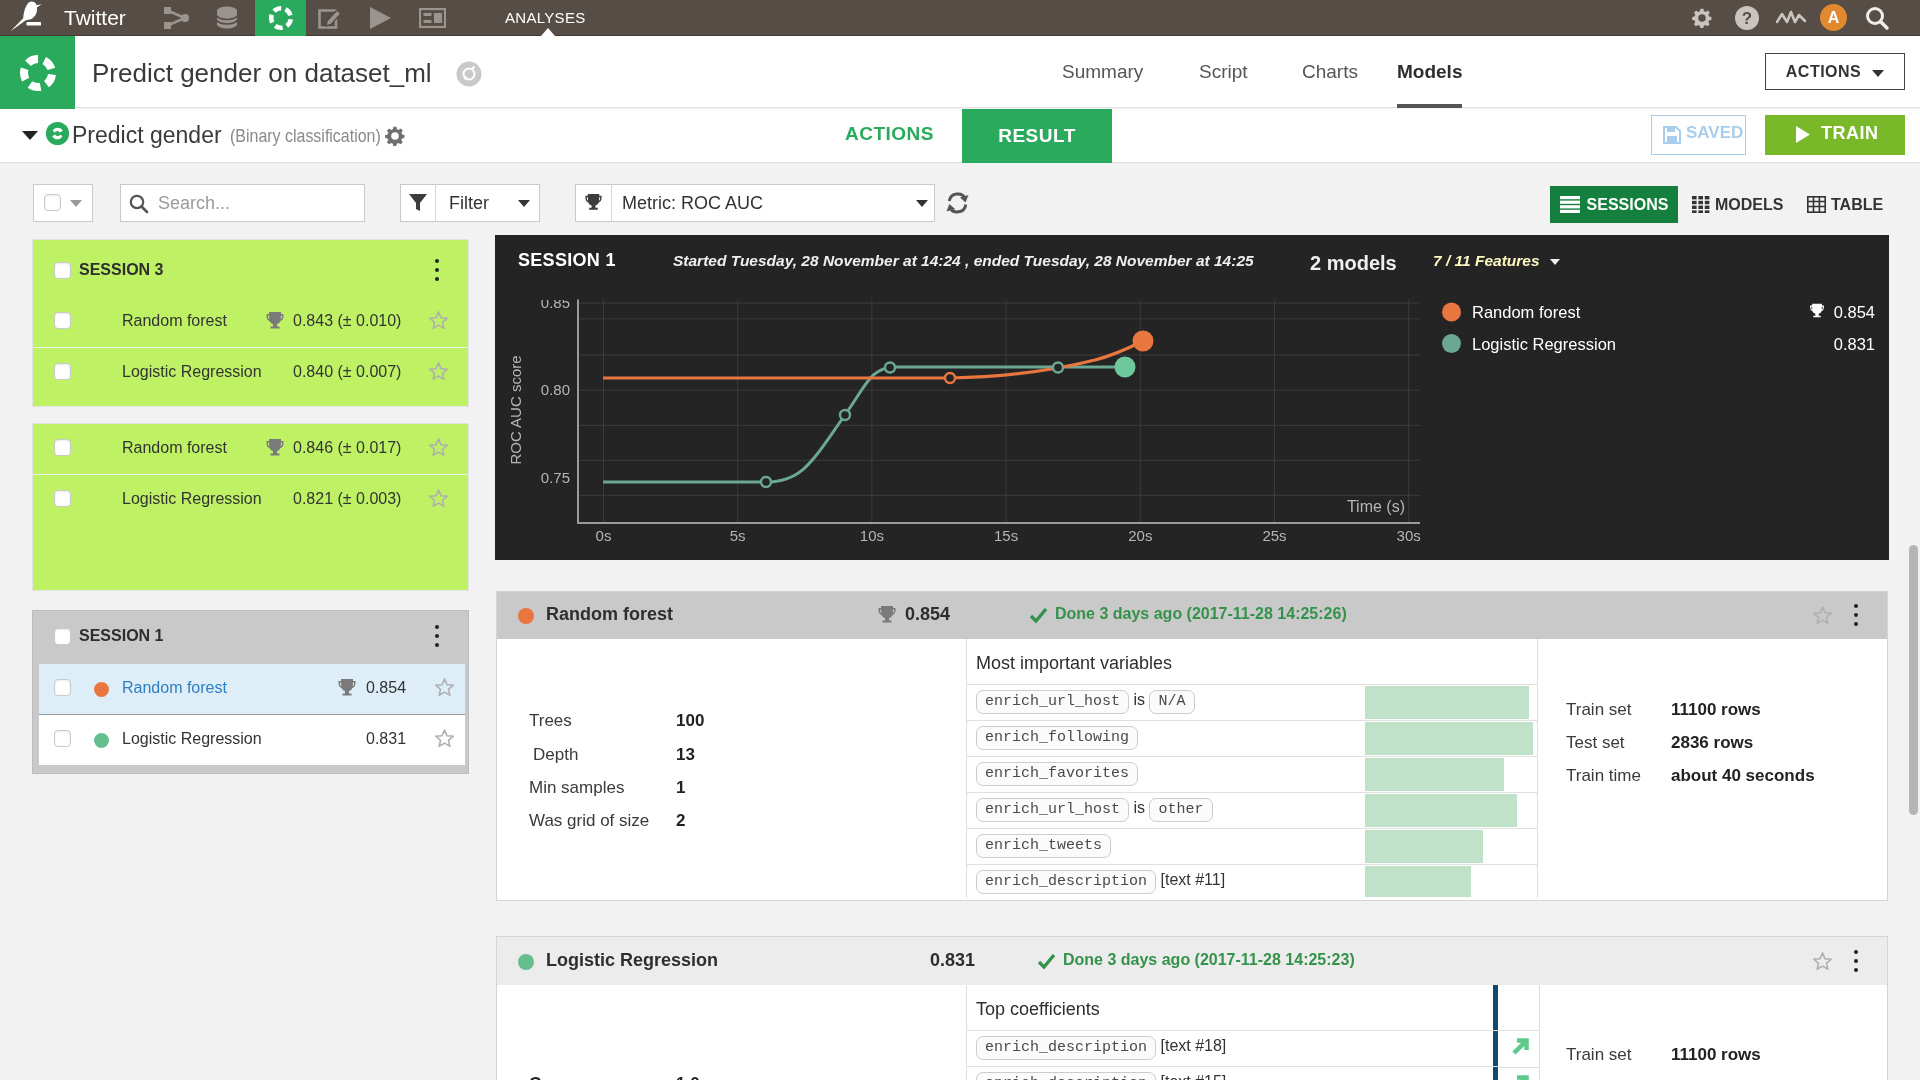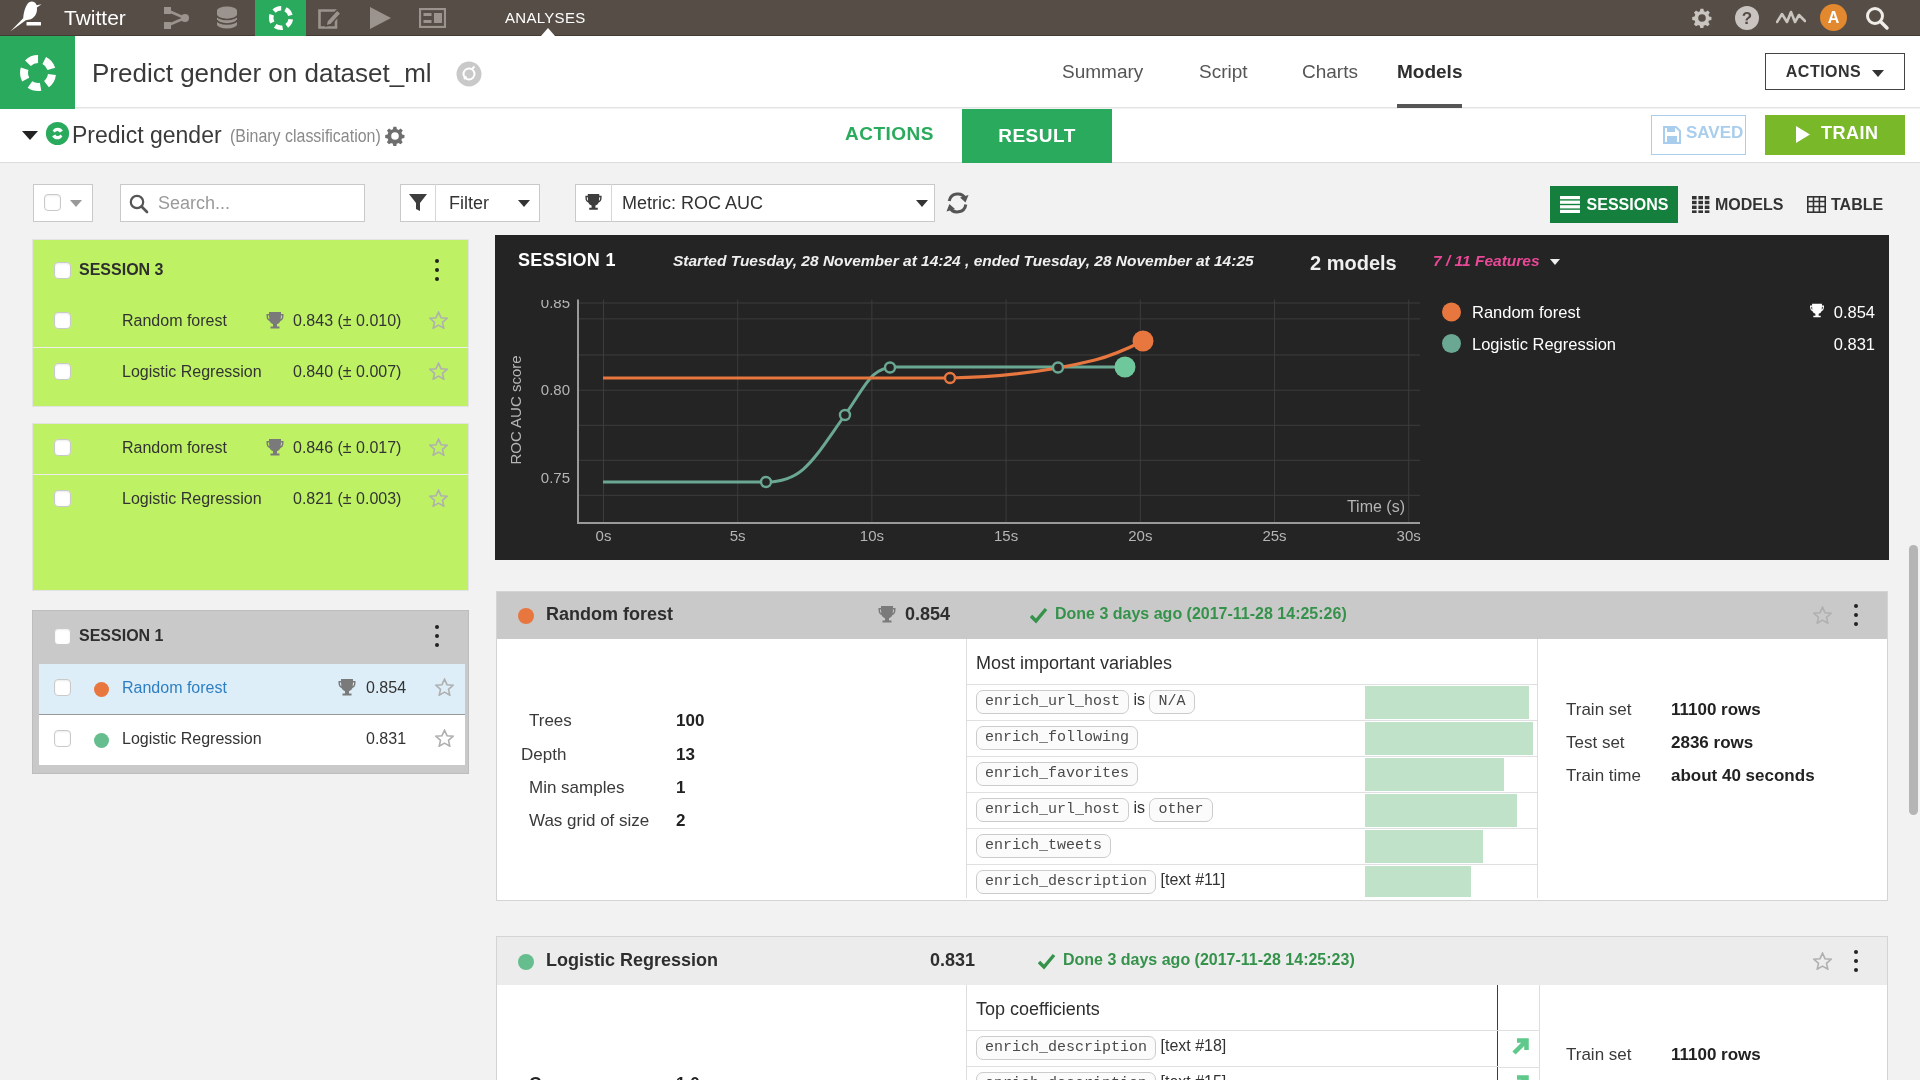--- a/index.html
+++ b/index.html
@@ -332,21 +332,21 @@
         <svg class="star" width="19" height="18" viewBox="0 0 19 18">
             <use href="#star" stroke="#b0b0b0"></use>
           </svg>
       </div>
     </div>
   </div>
   <div id="dark">
     <div class="abs" style="left:23px;top:15px;color:#fff;font-size:18px;font-weight:bold;letter-spacing:0.3px;">SESSION 1</div>
     <div class="abs" style="left:178px;top:17px;color:#efefef;font-size:15.5px;font-style:italic;font-weight:bold;">Started Tuesday, 28 November at 14:24 , ended Tuesday, 28 November at 14:25</div>
     <div class="abs" style="left:815px;top:17px;color:#efefef;font-size:20px;font-weight:bold;">2 models</div>
-    <div class="abs" style="left:938px;top:17px;color:#ec4899;font-size:15.5px;font-style:italic;font-weight:bold;">7 / 11 Features</div>
+    <div class="abs" style="left:938px;top:17px;color:#fef9c3;font-size:15.5px;font-style:italic;font-weight:bold;">7 / 11 Features</div>
     <div class="abs" style="left:1055px;top:24px;width:0;height:0;border-left:5.5px solid transparent;border-right:5.5px solid transparent;border-top:6.5px solid #efefef;"></div>
     <svg class="abs" style="left:0;top:0;" width="1394" height="325" viewBox="0 0 1394 325">
 
       <g stroke="#3c3c3c" stroke-width="1">
         <line x1="108.5" y1="64.5" x2="108.5" y2="288"></line>
         <line x1="242.7" y1="64.5" x2="242.7" y2="288"></line>
         <line x1="376.9" y1="64.5" x2="376.9" y2="288"></line>
         <line x1="511.1" y1="64.5" x2="511.1" y2="288"></line>
         <line x1="645.3" y1="64.5" x2="645.3" y2="288"></line>
         <line x1="779.5" y1="64.5" x2="779.5" y2="288"></line>
@@ -423,21 +423,21 @@
           <use href="#star" stroke="#b0b0b0"></use>
         </svg>
       <div class="kebab" style="left:1357px;top:12px;">
           <i></i>
           <i></i>
           <i></i>
         </div>
     </div>
     <div class="kv abs" style="left:32px;top:119px;">Trees</div>
       <div class="kv abs" style="left:179px;top:119px;"><b>100</b></div>
-    <div class="kv abs" style="left:24px;top:153px;">Depth</div>
+    <div class="kv abs" style="left:36px;top:153px;">Depth</div>
       <div class="kv abs" style="left:179px;top:153px;"><b>13</b></div>
     <div class="kv abs" style="left:32px;top:186px;">Min samples</div>
       <div class="kv abs" style="left:179px;top:186px;"><b>1</b></div>
     <div class="kv abs" style="left:32px;top:219px;">Was grid of size</div>
       <div class="kv abs" style="left:179px;top:219px;"><b>2</b></div>
     <div class="abs" style="left:469px;top:47px;width:572px;height:259px;border-left:1px solid #ddd;border-right:1px solid #ddd;">
       <div class="abs" style="left:9px;top:14px;font-size:18px;color:#2e2e2e;">Most important variables</div>
       <div class="abs" style="left:0;top:45px;width:570px;">
         <div class="vrow">
             <span class="lbl"><span class="tag">enrich_url_host</span> <span style="font-size:16px;color:#333"> is </span> <span class="tag">N/A</span></span>
@@ -485,21 +485,21 @@
           <use href="#star" stroke="#b0b0b0"></use>
         </svg>
       <div class="kebab" style="left:1357px;top:13px;">
           <i></i>
           <i></i>
           <i></i>
         </div>
     </div>
     <div class="kv abs" style="left:32px;top:137px;"><b>C</b></div>
       <div class="kv abs" style="left:179px;top:137px;"><b>1.0</b></div>
-    <div class="abs" style="left:469px;top:48px;width:532px;height:95px;border-left:1px solid #ddd;border-right:1px solid #0c4a6e;">
+    <div class="abs" style="left:469px;top:48px;width:532px;height:95px;border-left:1px solid #ddd;border-right:5px solid #0c4a6e;">
       <div class="abs" style="left:9px;top:14px;font-size:18px;color:#2e2e2e;">Top coefficients</div>
       <div class="abs" style="left:0;top:45px;width:532px;">
         <div class="vrow">
             <span class="lbl"><span class="tag">enrich_description</span> <span style="font-size:16px;color:#333"> [text #18]</span></span>
           </div>
         <div class="vrow">
             <span class="lbl"><span class="tag">enrich_description</span> <span style="font-size:16px;color:#333"> [text #15]</span></span>
           </div>
       </div>
     </div>

